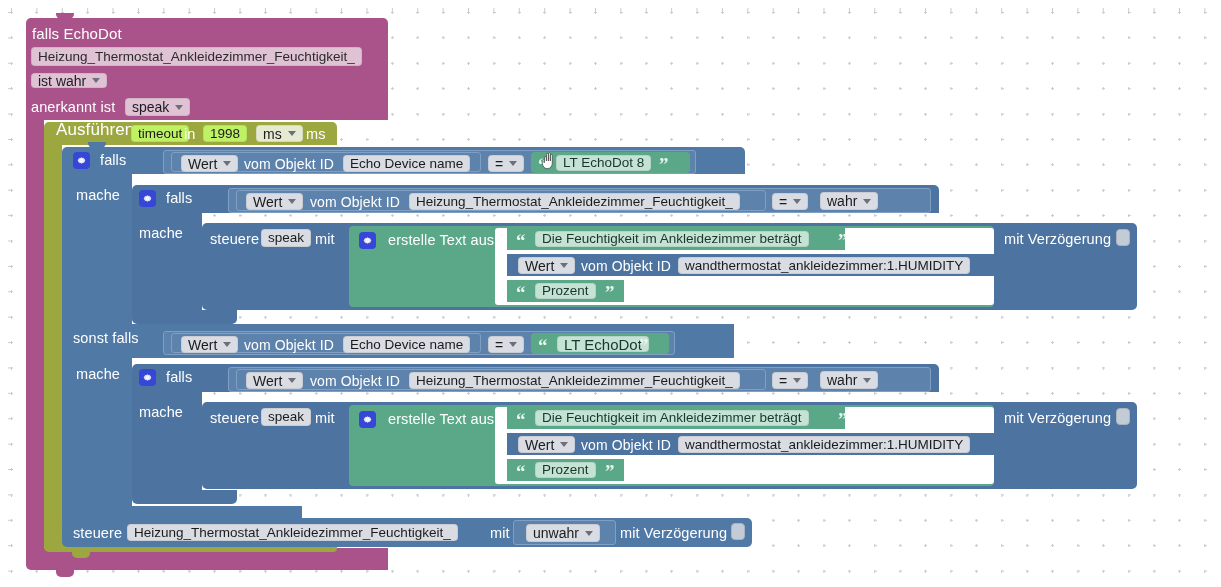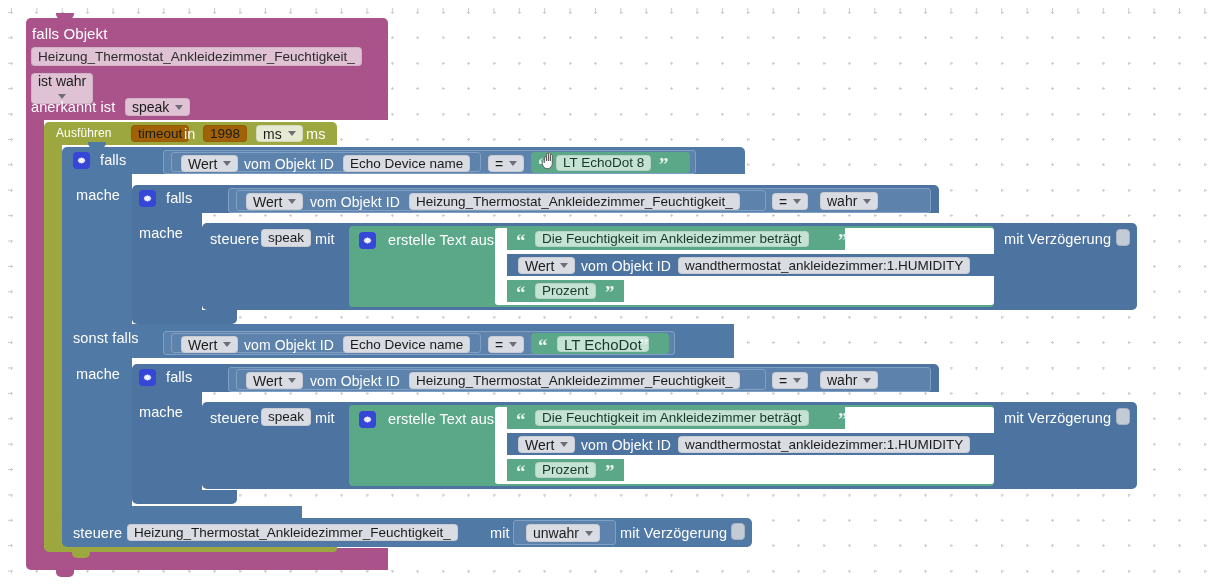--- a/index.html
+++ b/index.html
@@ -60,21 +60,21 @@
     background:#d9dce3;
     border-radius:4px;
     color:#1b1b1b;
     font-size:14px;
     line-height:1;
     display:flex; align-items:center;
     padding:0 6px;
     white-space:nowrap;
     border:1px solid rgba(0,0,0,0.07);
   }
-  .fld.olive { background:#a16207; }
+  .fld.olive { background:#bef264; }
   .fld.mag   { background:#e0c2d5; color:#2a2a2a; }
   .fld.grn   { background:#c5e3d5; color:#18372b; }
 
   
   .dd {
     position:absolute;
     background:#d9dce3;
     border-radius:4px;
     color:#1b1b1b;
     font-size:14px;
@@ -140,38 +140,38 @@
 
 <div id="workspace"></div>
 
 <div class="blk c-magenta" style="left:26px;top:18px;width:362px;height:102px;border-top-left-radius:5px;border-top-right-radius:5px;"></div>
 <div class="blk c-magenta" style="left:26px;top:120px;width:18px;height:435px;"></div>
 <div class="blk c-magenta" style="left:26px;top:548px;width:362px;height:22px;border-bottom-left-radius:5px;"></div>
 <div class="notch c-magenta" style="left:56px;top:570px;width:18px;height:7px;"></div>
 
 <div class="notch c-magenta" style="left:56px;top:13px;width:18px;height:6px;border-radius:0 0 5px 5px;background:#A9538A;"></div>
 
-<div class="lbl" style="left:32px;top:26px;font-size:15px;">falls Objekt</div>
+<div class="lbl" style="left:32px;top:26px;font-size:15px;">falls EchoDot</div>
 <div class="fld mag" style="left:31px;top:47px;height:19px;font-size:13.5px;">Heizung_Thermostat_Ankleidezimmer_Feuchtigkeit_</div>
-<div class="dd mag" style="left:31px;top:73px;height:31px;flex-direction:column;">
+<div class="dd mag" style="left:31px;top:73px;height:15px;">
   <span>ist wahr</span>
   <span class="car"></span>
 </div>
 <div class="lbl" style="left:31px;top:100px;">anerkannt ist</div>
 <div class="dd mag" style="left:125px;top:98px;height:18px;">
   <span>speak</span>
   <span class="car"></span>
 </div>
 
 <div class="blk c-olive" style="left:44px;top:122px;width:293px;height:23px;border-top-left-radius:5px;border-top-right-radius:5px;"></div>
 <div class="blk c-olive" style="left:44px;top:145px;width:18px;height:391px;"></div>
 <div class="blk c-olive" style="left:44px;top:536px;width:293px;height:16px;border-bottom-left-radius:5px;border-bottom-right-radius:4px;"></div>
 <div class="notch c-olive" style="left:72px;top:552px;width:18px;height:6px;"></div>
 
-<div class="lbl" style="left:56px;top:127px;font-size:12px;">Ausführen</div>
+<div class="lbl" style="left:56px;top:121px;font-size:17px;">Ausführen</div>
 <div class="fld olive" style="left:131px;top:125px;height:17px;font-size:13.5px;">timeout</div>
 <div class="lbl" style="left:184px;top:127px;">in</div>
 <div class="fld olive" style="left:203px;top:125px;height:17px;font-size:13.5px;">1998</div>
 <div class="dd olive" style="left:256px;top:125px;height:17px;">
   <span>ms</span>
   <span class="car"></span>
 </div>
 <div class="lbl" style="left:306px;top:127px;">ms</div>
 
 <div class="blk c-blue" style="left:62px;top:147px;width:683px;height:27px;border-top-left-radius:5px;border-top-right-radius:5px;"></div>

